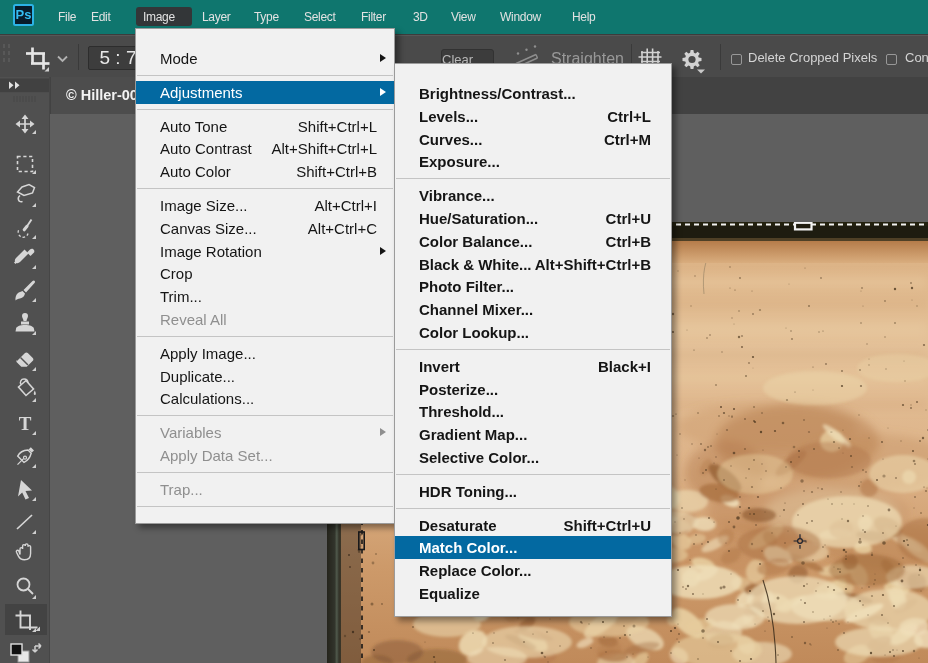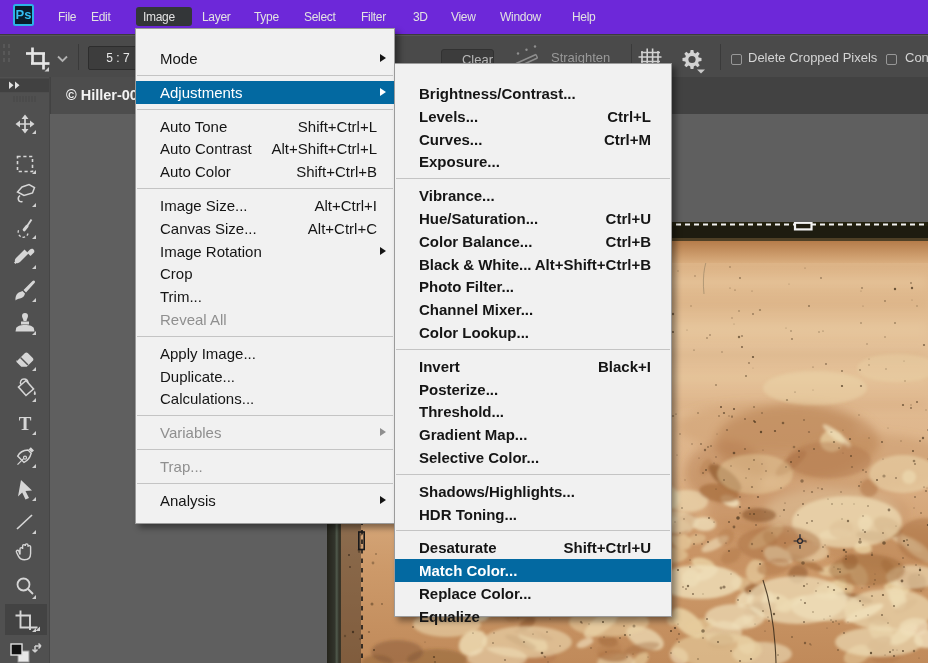--- a/index.html
+++ b/index.html
@@ -2,38 +2,38 @@
 <html><head>
 <meta charset="utf-8">
 <style>
   * { margin:0; padding:0; box-sizing:border-box; }
   html,body { width:928px; height:663px; overflow:hidden; background:#575757;
     font-family:"Liberation Sans", sans-serif; }
   #stage { position:relative; width:928px; height:663px; }
   .abs { position:absolute; }
 
   
-  #menubar { left:0; top:0; width:928px; height:35px; background:#6d28d9; border-bottom:1px solid #3c3c3c; z-index:30; }
+  #menubar { left:0; top:0; width:928px; height:35px; background:#0f766e; border-bottom:1px solid #3c3c3c; z-index:30; }
   .mb-item { position:absolute; top:0; height:34px; line-height:34px; font-size:12px; letter-spacing:-0.3px;
     color:#e2e2e2; }
   #pslogo { position:absolute; left:13px; top:4px; width:21px; height:22px;
     background:#081c2a; border:2px solid #2cb3e6; border-radius:2.5px;
     color:#35bdf2; font-size:13px; font-weight:bold; text-align:center; line-height:18px; }
   #mb-image-box { position:absolute; left:136px; top:7px; width:56px; height:19px; background:#333638; border-radius:3px; }
 
   
   #optbar { left:0; top:36px; width:928px; height:41px; background:#4a4a4a; z-index:29; }
   .vsep { position:absolute; top:8px; width:1px; height:26px; background:#3a3a3a; }
   #ratiofield { position:absolute; left:88px; top:10px; width:60px; height:24px;
     background:#3d3d3d; border:1px solid #2d2d2d; border-radius:2px;
-    color:#e8e8e8; font-size:12px; text-align:center; line-height:22px; }
+    color:#e8e8e8; font-size:19px; text-align:center; line-height:22px; }
   #clearbtn { position:absolute; left:441px; top:13px; width:53px; height:21px;
     background:#3c3c3c; border:1px solid #323232; border-radius:3px;
-    color:#b9b9b9; font-size:13px; text-align:right; line-height:19px; }
-  .optxt { position:absolute; font-size:13px; color:#999999; top:14px; }
+    color:#b9b9b9; font-size:13px; text-align:left; line-height:19px; }
+  .optxt { position:absolute; font-size:16px; color:#999999; top:14px; }
   .optxt2 { position:absolute; font-size:13px; color:#d4d4d4; top:14px; }
   .chk { position:absolute; top:18px; width:11px; height:11px;
     border:1px solid #989898; border-radius:2px; background:transparent; }
 
   
   #tabbar { left:50px; top:77px; width:878px; height:37px; background:#424242; z-index:5; }
   #tab { position:absolute; left:1px; top:0px; width:200px; height:37px; background:#4d4d4d;
     color:#f2f2f2; font-size:14.5px; font-weight:bold; line-height:37px; padding-left:15px; }
 
   
@@ -1183,24 +1183,24 @@
     <div class="mi">Image Rotation<span class="ar"></span></div>
     <div class="mi">Crop</div>
     <div class="mi">Trim...</div>
     <div class="mi dis">Reveal All</div>
     <div class="msep"></div>
     <div class="mi">Apply Image...</div>
     <div class="mi">Duplicate...</div>
     <div class="mi">Calculations...</div>
     <div class="msep"></div>
     <div class="mi dis">Variables<span class="ar"></span></div>
+    <div class="mi dis">Apply Data Set...</div>
     <div class="msep"></div>
     <div class="mi dis">Trap...</div>
     <div class="msep"></div>
-    <div class="mi">Analysis<span class="ar"></span></div>
   </div>
 
   <div id="menu2" class="menu abs">
     <div class="mi">Brightness/Contrast...</div>
     <div class="mi">Levels...<span class="sc">Ctrl+L</span></div>
     <div class="mi">Curves...<span class="sc">Ctrl+M</span></div>
     <div class="mi">Exposure...</div>
     <div class="msep"></div>
     <div class="mi">Vibrance...</div>
     <div class="mi">Hue/Saturation...<span class="sc">Ctrl+U</span></div>
@@ -1209,21 +1209,20 @@
     <div class="mi">Photo Filter...</div>
     <div class="mi">Channel Mixer...</div>
     <div class="mi">Color Lookup...</div>
     <div class="msep"></div>
     <div class="mi">Invert<span class="sc">Black+I</span></div>
     <div class="mi">Posterize...</div>
     <div class="mi">Threshold...</div>
     <div class="mi">Gradient Map...</div>
     <div class="mi">Selective Color...</div>
     <div class="msep"></div>
-    <div class="mi">Shadows/Highlights...</div>
     <div class="mi">HDR Toning...</div>
     <div class="msep"></div>
     <div class="mi">Desaturate<span class="sc">Shift+Ctrl+U</span></div>
     <div class="mi hl">Match Color...</div>
     <div class="mi">Replace Color...</div>
     <div class="mi">Equalize</div>
   </div>
 
 </div>
 

